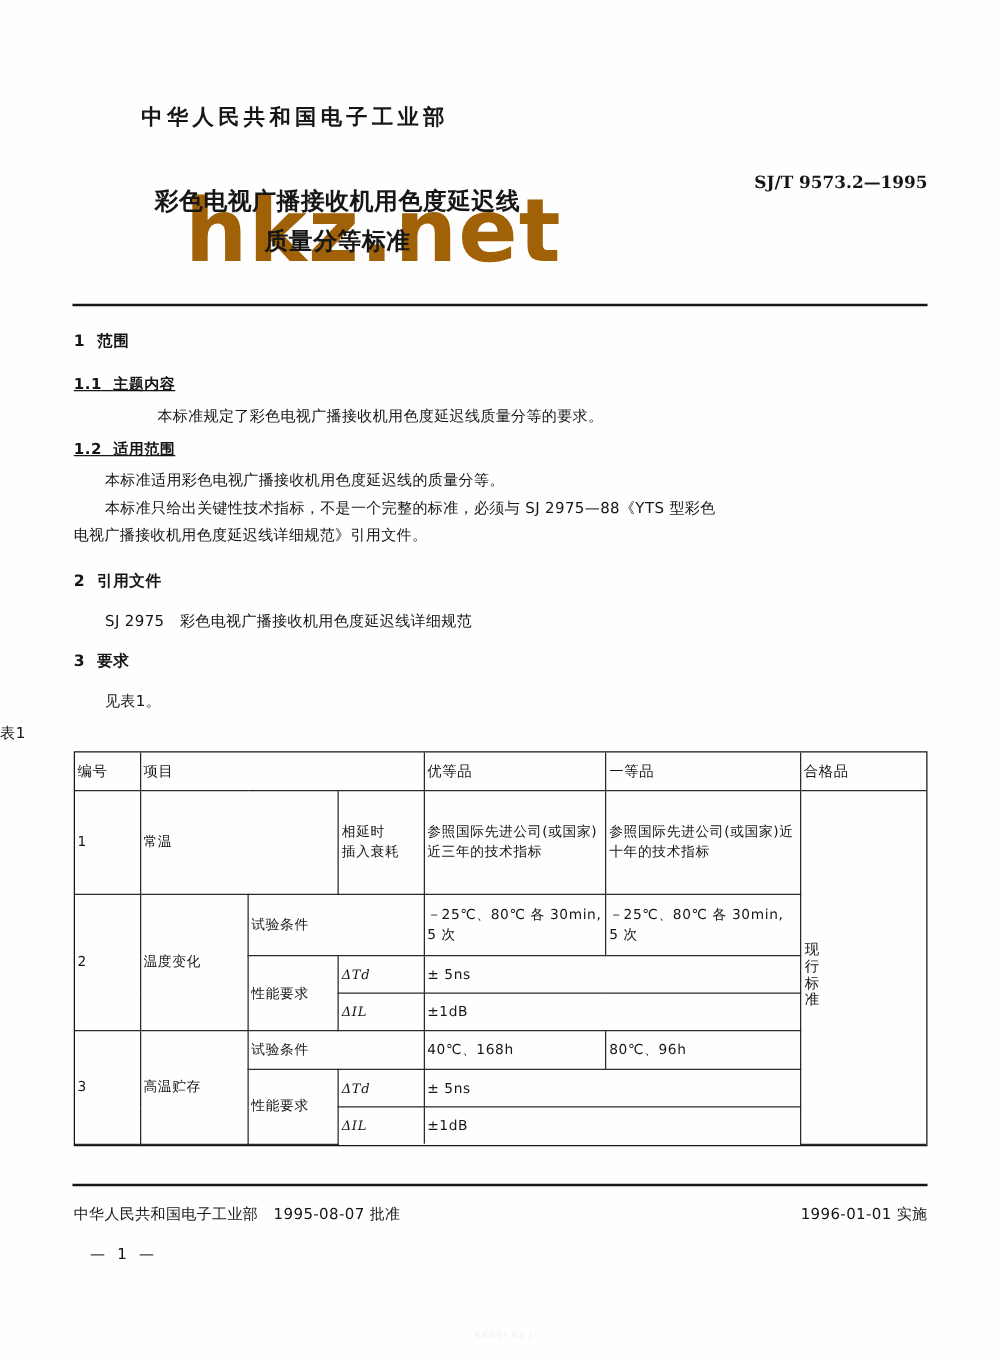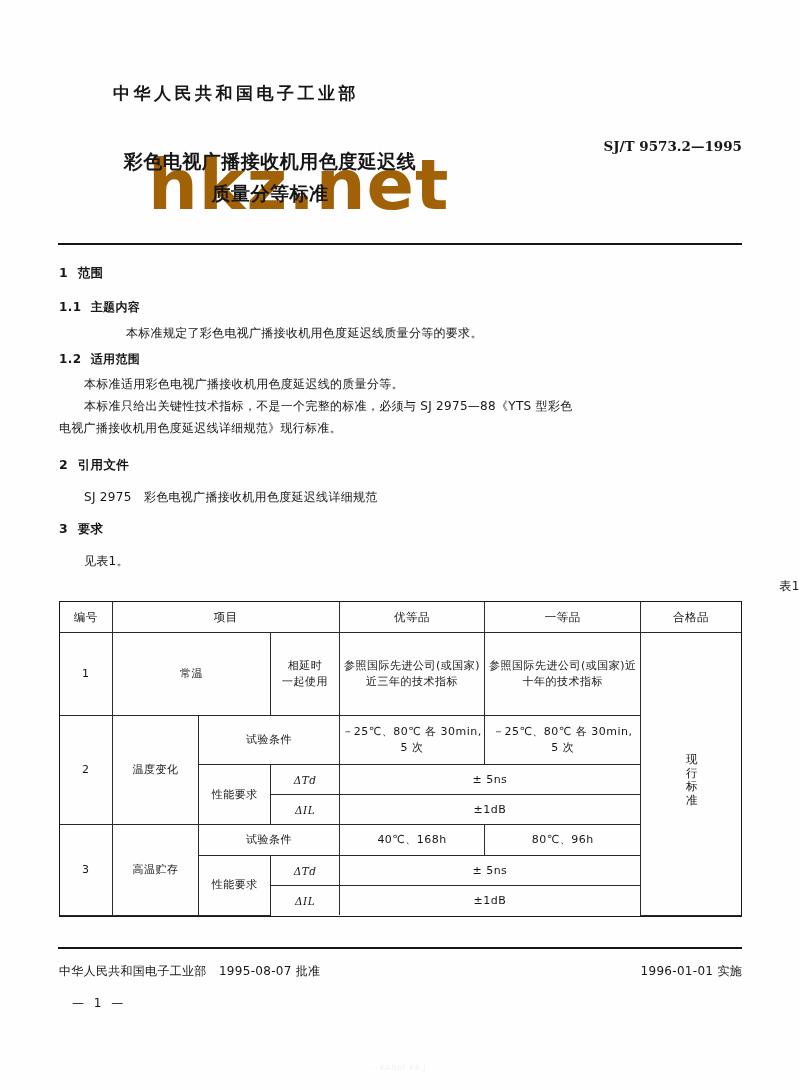--- a/index.html
+++ b/index.html
@@ -99,35 +99,36 @@
     font-weight: bold;
     letter-spacing: 0.4px;
     white-space: nowrap;
   }
   .sec-sub {
     position: absolute;
     font-size: 12px;
     font-weight: bold;
     letter-spacing: 0.4px;
     white-space: nowrap;
+    text-decoration: underline;
   }
   .para {
     position: absolute;
     font-size: 12px;
     letter-spacing: 0.3px;
     line-height: 21px;
   }
 
   
   .tbl-cap {
     position: absolute;
     left: 0;
     right: 0;
     top: 578px;
-    text-align: right;
+    text-align: left;
     font-size: 12px;
     letter-spacing: 0.5px;
   }
 
   
   .tbl-wrap {
     position: absolute;
     left: 59px;
     top: 601px;
     width: 683px;
@@ -135,21 +136,20 @@
     box-sizing: border-box;
   }
   table.t1 {
     border-collapse: collapse;
     width: 100%;
     font-size: 11px;
     table-layout: fixed;
   }
   table.t1 td {
     border: 1px solid #2a2a2a;
-    text-align: center;
     vertical-align: middle;
     padding: 2px 2px;
     letter-spacing: 0.5px;
     line-height: 16px;
   }
   .hdr td {
     height: 26px;
     font-size: 11.5px;
     letter-spacing: 4px;
     font-weight: normal;
@@ -240,21 +240,21 @@
     <div class="sec-sub" style="left:59px; top:299px;">
       <span>1.1</span>&nbsp;&nbsp;<span>主题内容</span>
     </div>
     <div class="para" style="left:84px; top:323px;margin-left:42px;">本标准规定了彩色电视广播接收机用色度延迟线质量分等的要求。</div>
 
     <div class="sec-sub" style="left:59px; top:351px;text-align:center;">
       <span>1.2</span>&nbsp;&nbsp;<span>适用范围</span>
     </div>
     <div class="para" style="left:84px; top:374px;">本标准适用彩色电视广播接收机用色度延迟线的质量分等。</div>
     <div class="para" style="left:84px; top:396px;">本标准只给出关键性技术指标，不是一个完整的标准，必须与 SJ 2975—88《YTS 型彩色</div>
-    <div class="para" style="left:59px; top:418px;">电视广播接收机用色度延迟线详细规范》现行标准。</div>
+    <div class="para" style="left:59px; top:418px;">电视广播接收机用色度延迟线详细规范》引用文件。</div>
 
     <div class="sec-h" style="left:59px; top:457px;text-align:right;">
       <span>2</span>&nbsp;&nbsp;<span>引用文件</span>
     </div>
     <div class="para" style="left:84px; top:487px;">SJ 2975 彩色电视广播接收机用色度延迟线详细规范</div>
 
     <div class="sec-h" style="left:59px; top:521px;">
       <span>3</span>&nbsp;&nbsp;<span>要求</span>
     </div>
     <div class="para" style="left:84px; top:551px;">见表1。</div>
@@ -280,21 +280,21 @@
           <td class="no-top">优等品</td>
           <td class="no-top">一等品</td>
           <td class="no-top no-right">合格品</td>
         </tr>
 
         <tr>
           <td class="no-left" style="height:78px;">1</td>
           <td class="cell-spaced" colspan="2">常温</td>
           <td>
             <div>相延时</div>
-            <div>一起使用</div>
+            <div>插入衰耗</div>
           </td>
           <td class="celltxt-left">参照国际先进公司(或国家)近三年的技术指标</td>
           <td class="celltxt-left">参照国际先进公司(或国家)近十年的技术指标</td>
           <td class="no-right" rowspan="7">
             <span class="vlabel">现行标准</span>
           </td>
         </tr>
 
         <tr>
           <td class="no-left no-bot" rowspan="3">2</td>

